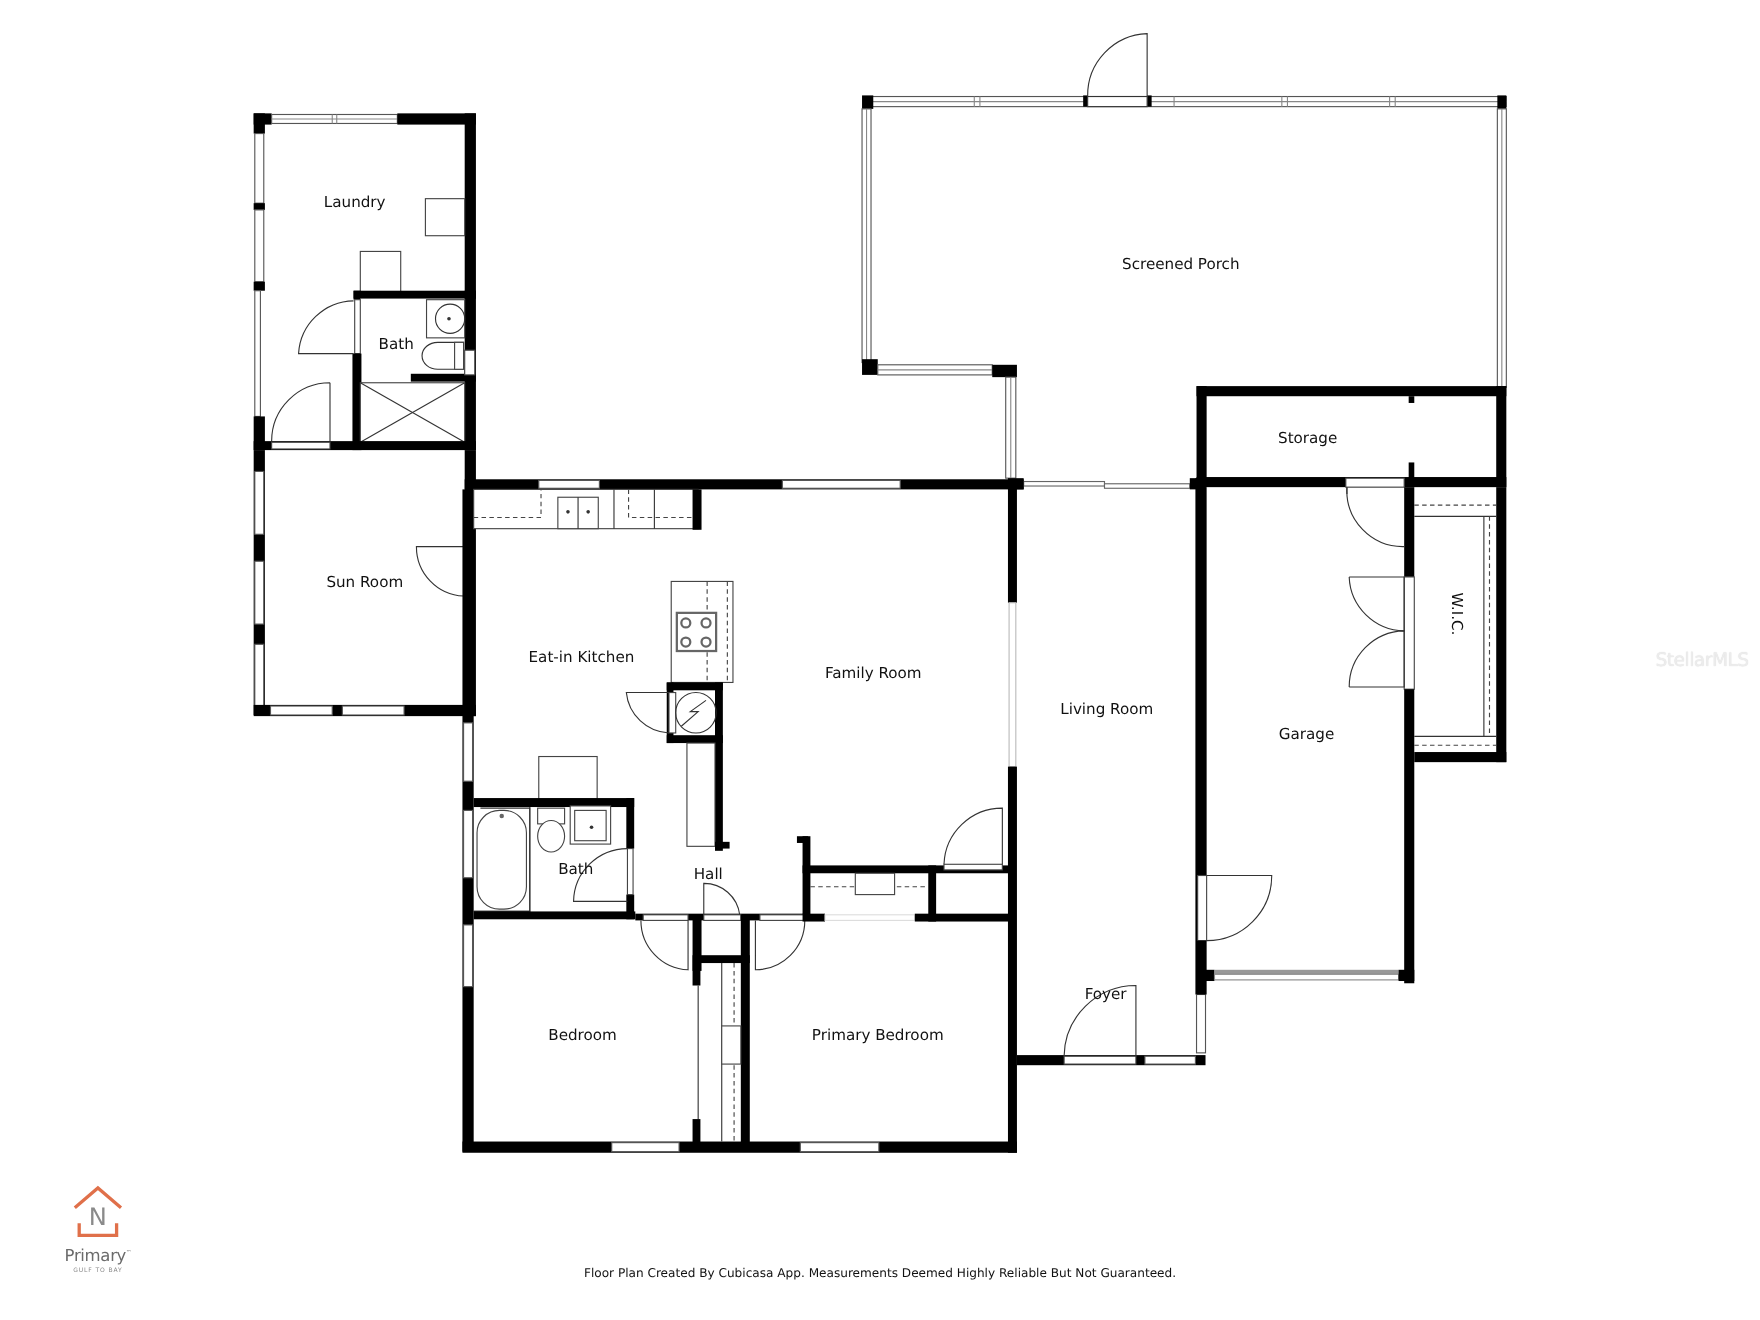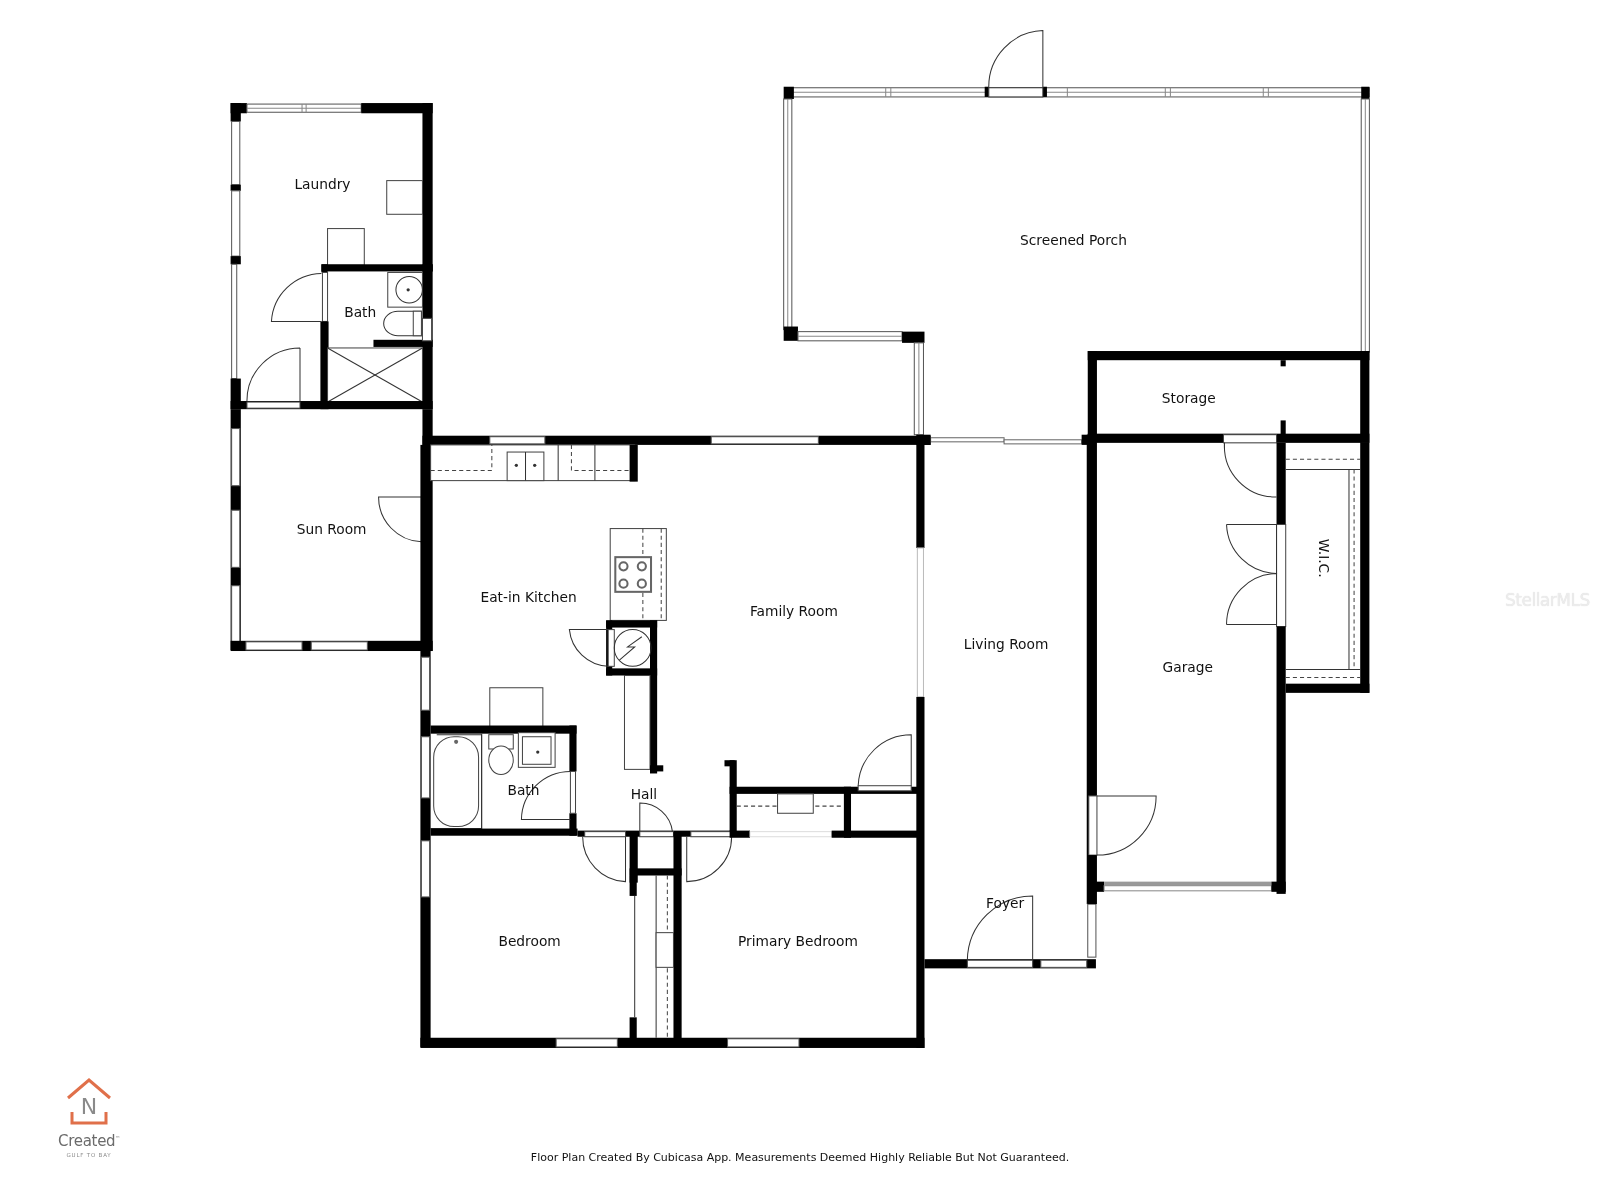--- a/index.html
+++ b/index.html
@@ -312,17 +312,17 @@
 </svg>
 
 <div class="watermark">StellarMLS</div>
 
 <div class="logo-wrap">
   <svg width="50" height="50" viewBox="0 0 50 50">
     <polyline points="4,22 25,4 46,22" fill="none" stroke="#e0704a" stroke-width="3"></polyline>
     <polyline points="8,36 8,47 42,47 42,36" fill="none" stroke="#e0704a" stroke-width="3"></polyline>
     <text x="25" y="38" text-anchor="middle" font-family="DejaVu Sans, sans-serif" font-size="22" fill="#8a8a8a">N</text>
   </svg>
-  <span class="logo-name"><span>Created</span><sup style="font-size:5px">™</sup></span>
+  <span class="logo-name"><span>Primary</span><sup style="font-size:5px">™</sup></span>
   <span class="logo-sub">GULF TO BAY</span>
 </div>
 
 <div class="footer">Floor Plan Created By Cubicasa App. Measurements Deemed Highly Reliable But Not Guaranteed.</div>
 
 </body></html>

